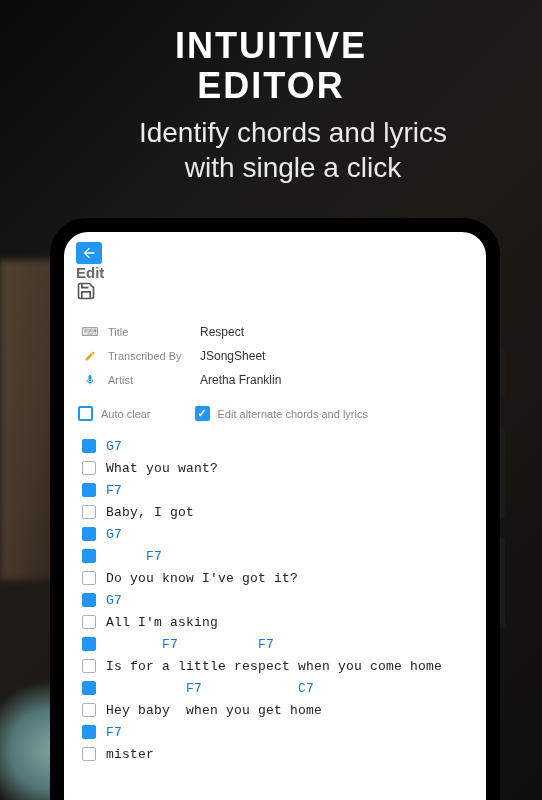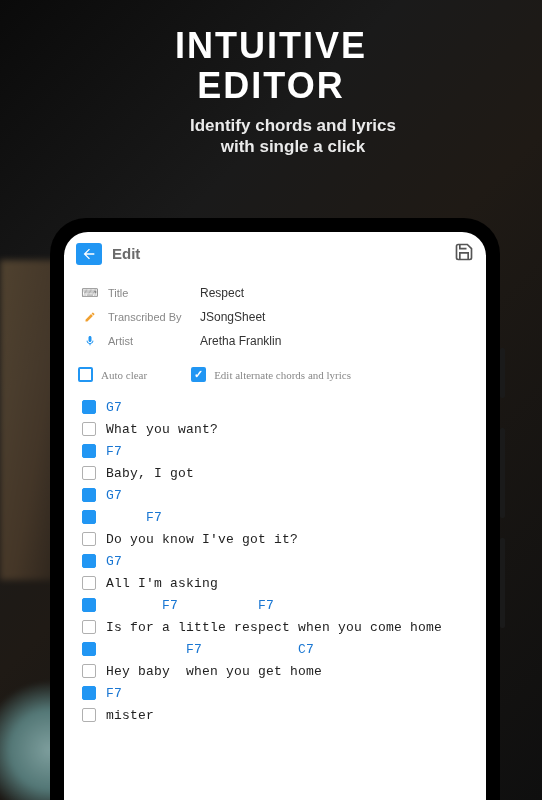--- a/index.html
+++ b/index.html
@@ -38,22 +38,22 @@
     padding-top: 26px;
   }
   .heading h1 {
     font-size: 36px;
     font-weight: 700;
     letter-spacing: 2px;
     line-height: 1.1;
   }
   .heading p {
     margin-top: 10px;
-    font-size: 17px;
-    font-weight: 700;
+    font-size: 28px;
+    font-weight: 400;
     color: #eaeaea;
     line-height: 1.25;
     padding-left: 44px;
   }
   .phone {
     position: absolute;
     left: 50px;
     top: 218px;
     width: 450px;
     height: 620px;
@@ -75,22 +75,22 @@
     width: 100%;
     height: 100%;
     background: #fff;
     border-radius: 24px 24px 0 0;
     overflow: hidden;
     color: #333;
     font-size: 13px;
   }
   .topbar {
     display: flex;
-    align-items: center;
     padding: 10px 12px 8px 12px;
+    flex-direction: column;
   }
   .back-btn {
     width: 26px;
     height: 22px;
     background: #2196f3;
     border-radius: 3px;
     display: flex;
     align-items: center;
     justify-content: center;
     color: #fff;
@@ -158,21 +158,20 @@
   }
   .checkbox.checked::after {
     content: '✓';
     color: #fff;
     font-size: 11px;
     font-weight: bold;
   }
   .opt {
     display: flex;
     align-items: center;
-    font-family: Liberation Serif, serif;
   }
   .lines {
     padding: 6px 8px 0 14px;
   }
   .line {
     display: flex;
     align-items: center;
     padding: 3px 4px;
     min-height: 22px;
   }

